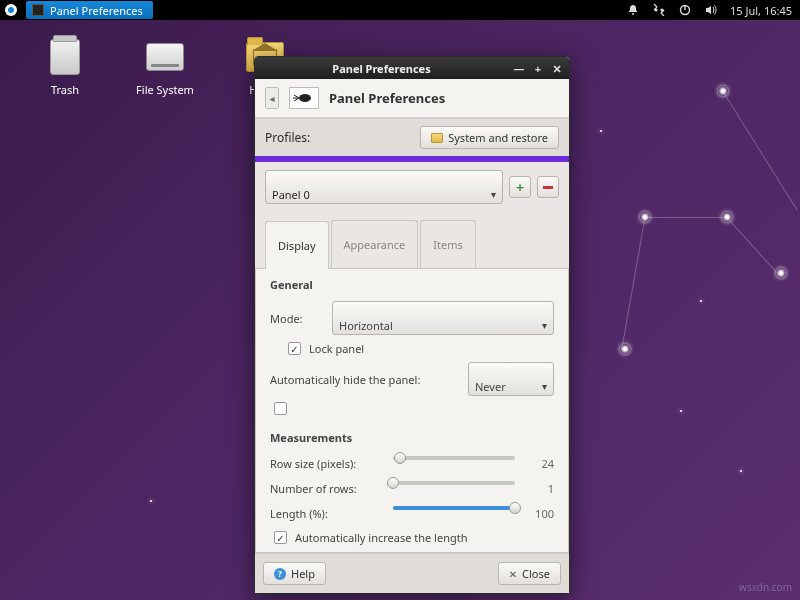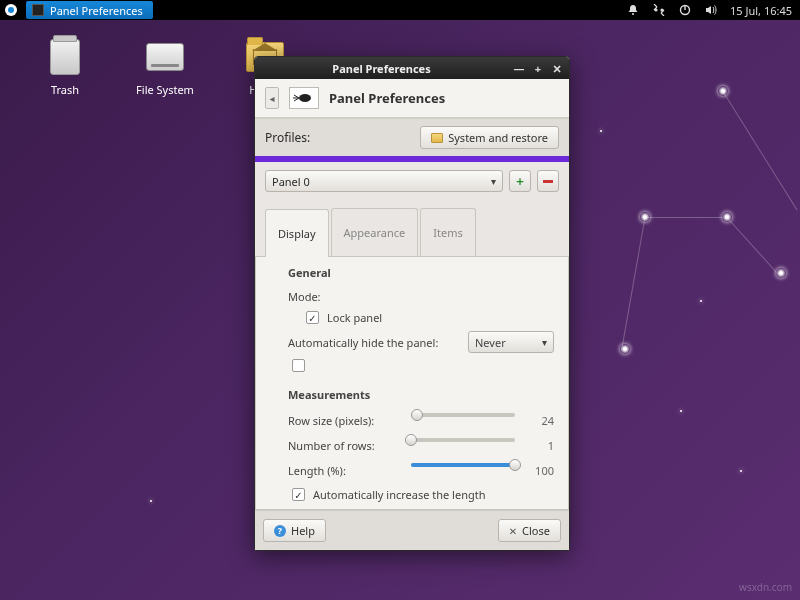--- a/index.html
+++ b/index.html
@@ -48,27 +48,27 @@
   .titlebar .tl{flex:1;text-align:center;}
   .titlebar .wbtn{width:16px;height:14px;margin-left:3px;display:flex;align-items:center;justify-content:center;color:#ddd;font-size:11px;cursor:pointer;}
   .titlebar .wbtns{display:flex;padding-right:4px;}
   .header{display:flex;align-items:center;gap:10px;padding:8px 10px;background:#f5f3f0;border-bottom:1px solid #cfccc7;}
   .header .back{width:14px;height:22px;border:1px solid #bdb9b3;background:#ecebe8;display:flex;align-items:center;justify-content:center;border-radius:2px;font-size:10px;color:#666;}
   .header .logo{width:30px;height:22px;border:1px solid #bdb9b3;background:#fff;display:flex;align-items:center;justify-content:center;}
   .header h1{font-size:13px;font-weight:bold;color:#333;}
   .row{display:flex;align-items:center;padding:7px 10px;background:#e0ddd8;border-top:1px solid #d2cfc9;border-bottom:6px solid #6d28d9;}
   .btn{background:linear-gradient(#fafaf8,#e3e0db);border:1px solid #b8b4ad;border-radius:3px;padding:3px 10px;display:inline-flex;align-items:center;gap:5px;font-size:11px;cursor:pointer;color:#333;}
   .section{padding:8px 10px;}
-  .combo{flex:1;background:linear-gradient(#fafaf8,#e3e0db);border:1px solid #b8b4ad;border-radius:3px;height:22px;display:flex;align-items:center;padding:4px 6px;font-size:11px;position:relative;cursor:pointer;}
+  .combo{flex:1;background:linear-gradient(#fafaf8,#e3e0db);border:1px solid #b8b4ad;border-radius:3px;height:22px;display:flex;align-items:flex-start;padding:16px 6px;font-size:11px;position:relative;cursor:pointer;}
   .combo:after{content:"▾";position:absolute;right:6px;color:#444;font-size:10px;}
   .sqbtn{width:22px;height:22px;border:1px solid #b8b4ad;border-radius:3px;background:linear-gradient(#fafaf8,#e3e0db);display:flex;align-items:center;justify-content:center;cursor:pointer;}
   .tabs{display:flex;gap:2px;padding:8px 10px 0;border-bottom:1px solid #c9c5bf;}
   .tab{padding:16px 12px;border:1px solid #c9c5bf;border-bottom:none;border-radius:3px 3px 0 0;background:#e9e6e3;font-size:11px;color:#888;cursor:pointer;}
   .tab.active{background:#f5f3f0;color:#333;position:relative;top:1px;}
-  .group{padding:8px 14px 4px;margin-left:18px;}
+  .group{padding:8px 14px 4px;}
   .group-title{font-weight:bold;color:#444;font-size:11px;margin-bottom:6px;}
   .field{display:flex;align-items:center;gap:8px;padding:3px 0;font-size:11px;color:#444;}
   .field label{min-width:54px;}
   .check{width:13px;height:13px;border:1px solid #999;background:#fff;border-radius:2px;display:inline-flex;align-items:center;justify-content:center;font-size:10px;color:#333;}
   .slider-row{display:flex;gap:15px;padding:5px 0;font-size:11px;color:#444;}
   .slider-row .sl-label{width:108px;}
   .slider{flex:1;height:4px;background:#c9c5bf;border-radius:2px;position:relative;}
   .slider .fill{position:absolute;left:0;top:0;bottom:0;background:#3b8ed8;border-radius:2px;}
   .slider .thumb{position:absolute;top:-4px;width:12px;height:12px;background:linear-gradient(#fff,#d8d5cf);border:1px solid #999;border-radius:50%;transform:translateX(-50%);}
   .slider-row .val{width:24px;text-align:right;color:#666;}
@@ -207,20 +207,23 @@
     <div class="tab active"><span>Display</span></div>
     <div class="tab"><span>Appearance</span></div>
     <div class="tab"><span>Items</span></div>
   </div>
 
   <div style="background:#f5f3f0;border:1px solid #c9c5bf;border-top:none;margin:0 0 0 0;">
     <div class="group">
       <div class="group-title">General</div>
       <div class="field">
         <label>Mode:</label>
+        <div class="combo" style="flex:1">
+          <span>Horizontal</span>
+        </div>
       </div>
       <div class="field" style="padding-left:18px">
         <span class="check">
             <span>✓</span>
           </span>
         <span>Lock panel</span>
       </div>
       <div class="field">
         <span style="flex:1">Automatically hide the panel:</span>
         <div class="combo" style="width:86px;flex:none">

